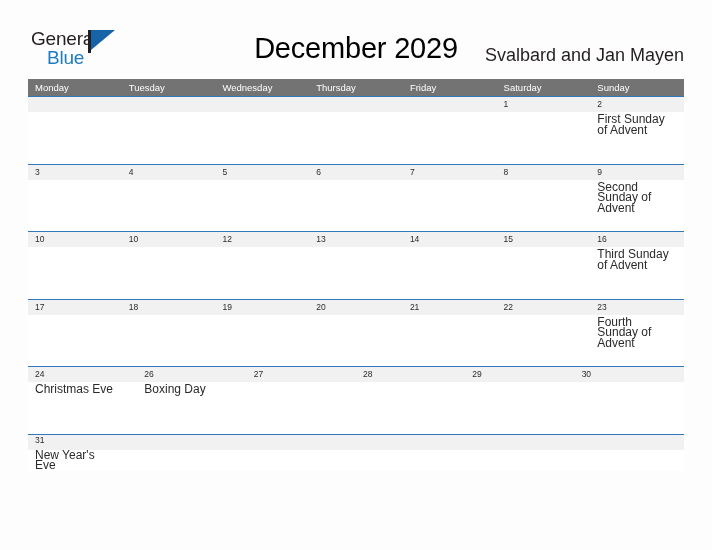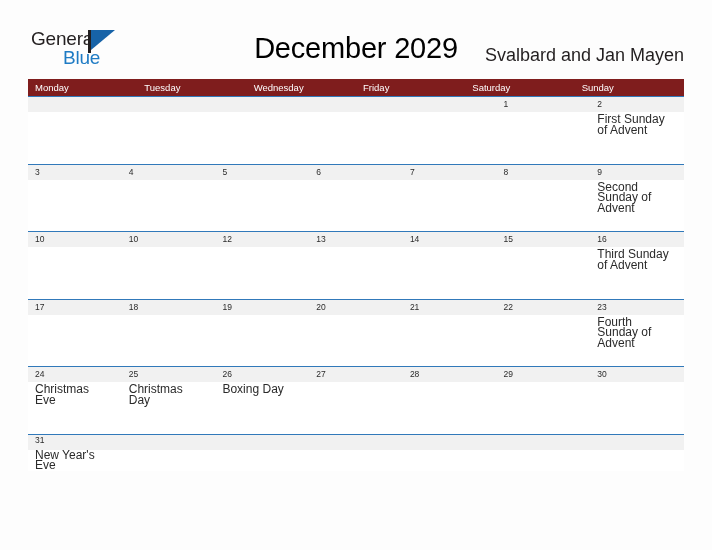--- a/index.html
+++ b/index.html
@@ -40,21 +40,21 @@
     left: 0;
     top: 0;
     font-size: 19px;
     color: #231f20;
     letter-spacing: -0.2px;
     line-height: 22px;
     white-space: nowrap;
   }
   .logo-blue {
     position: absolute;
-    left: 32px;
+    left: 16px;
     top: 19px;
     font-size: 19px;
     color: #1e7bc4;
     letter-spacing: -0.2px;
     line-height: 22px;
     white-space: nowrap;
   }
   .logo-flag {
     position: absolute;
     left: 60px;
@@ -97,21 +97,21 @@
   
   .calendar {
     position: absolute;
     left: 28px;
     top: 79px;
     width: 656px;
   }
 
   .weekdays {
     display: flex;
-    background: #7f1d1d;
+    background: #737373;
     height: 17px;
   }
   .weekday {
     flex: 1 1 0;
     color: #ffffff;
     font-size: 9.5px;
     line-height: 17px;
     padding-left: 7px;
     box-sizing: border-box;
     white-space: nowrap;
@@ -179,20 +179,21 @@
     <div class="region">Svalbard and Jan Mayen</div>
 
   </div>
 
   <div class="calendar">
 
     <div class="weekdays">
       <div class="weekday">Monday</div>
       <div class="weekday">Tuesday</div>
       <div class="weekday">Wednesday</div>
+      <div class="weekday">Thursday</div>
       <div class="weekday">Friday</div>
       <div class="weekday">Saturday</div>
       <div class="weekday">Sunday</div>
     </div>
 
     <div class="week">
       <div class="band"></div>
       <div class="day">
           <div class="daynum"></div>
           <div class="event"></div>
@@ -319,24 +320,20 @@
         </div>
     </div>
 
     <div class="week">
       <div class="band"></div>
       <div class="day">
           <div class="daynum">24</div>
           <div class="event">Christmas Eve</div>
         </div>
       <div class="day">
-          <div class="daynum">25</div>
-          <div class="event">Christmas Day</div>
-        </div>
-      <div class="day">
           <div class="daynum">26</div>
           <div class="event">Boxing Day</div>
         </div>
       <div class="day">
           <div class="daynum">27</div>
           <div class="event"></div>
         </div>
       <div class="day">
           <div class="daynum">28</div>
           <div class="event"></div>

